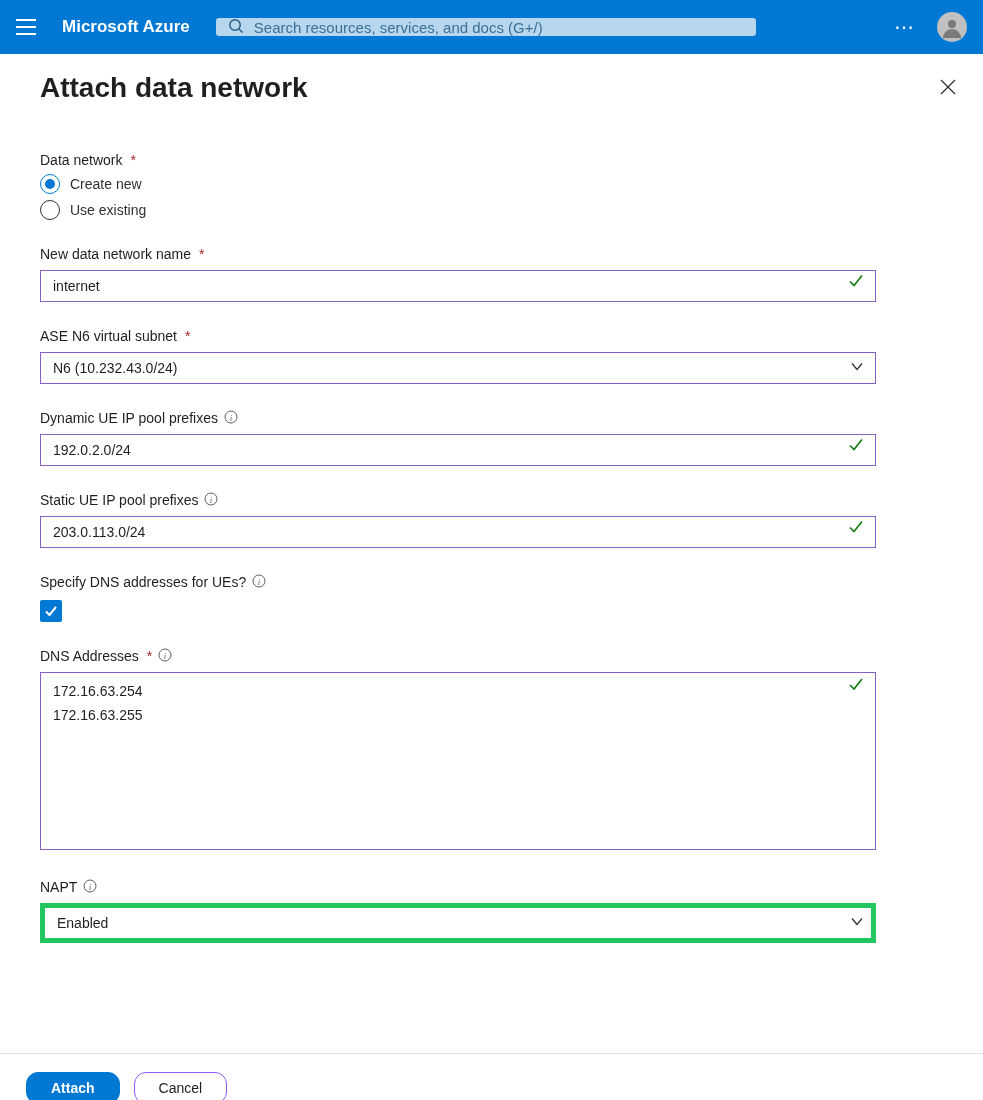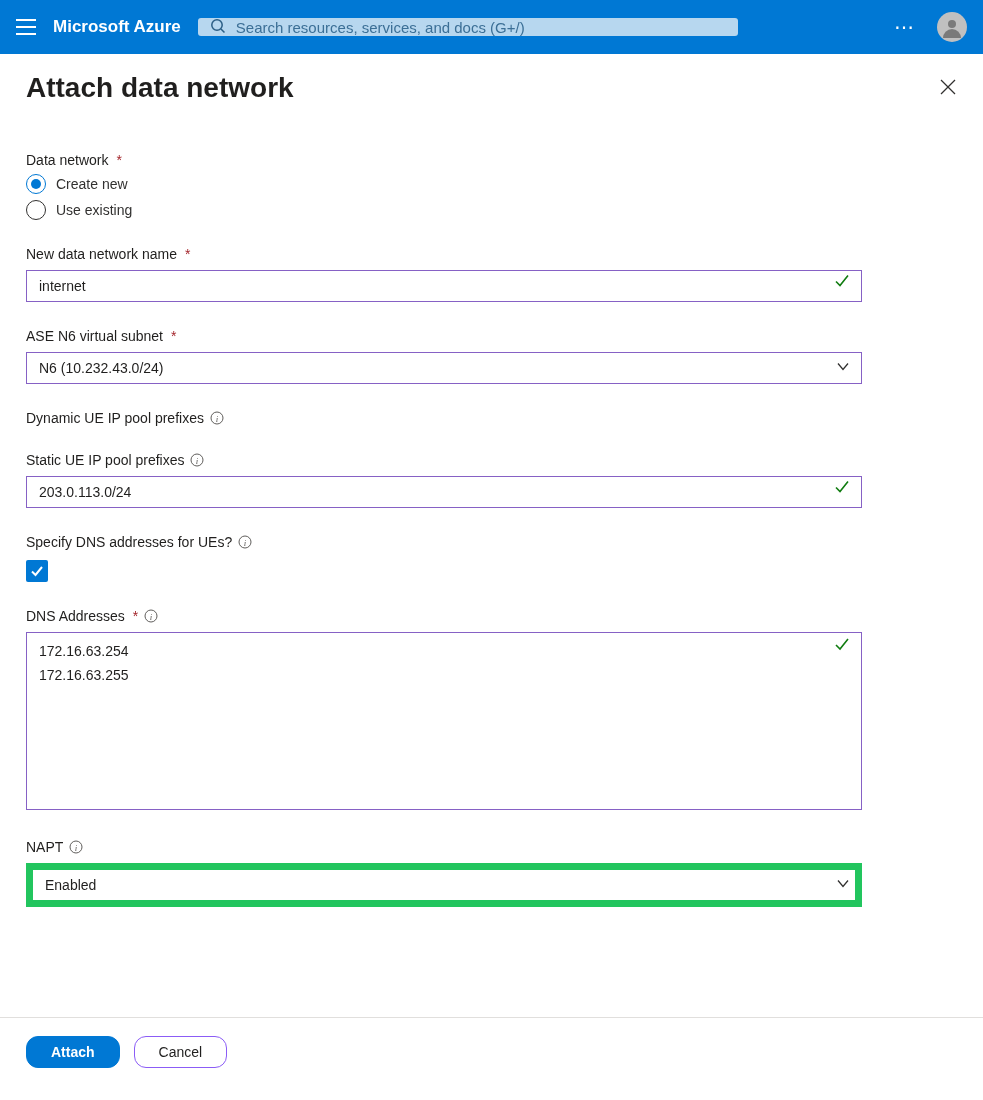--- a/index.html
+++ b/index.html
@@ -9,21 +9,21 @@
       color: #323130;
       width: 983px;
       background: #fff;
     }
     .topbar {
       background: #0078d4;
       height: 54px;
       display: flex;
       align-items: center;
       padding: 0 16px;
-      gap: 17px;
+      gap: 26px;
     }
     .hamburger {
       width: 20px;
       height: 16px;
       display: flex;
       flex-direction: column;
       justify-content: space-between;
       cursor: pointer;
     }
     .hamburger span {
@@ -67,41 +67,40 @@
     .dots { color: #fff; font-size: 20px; letter-spacing: 1px; line-height: 1; }
     .avatar {
       width: 30px; height: 30px;
       border-radius: 50%;
       background: #c0c0c0;
       display: flex;
       align-items: center;
       justify-content: center;
     }
     .main {
-      padding: 18px 26px 110px 26px;
+      padding: 18px 26px 110px 40px;
     }
     .titlebar {
       display: flex;
       align-items: center;
       justify-content: space-between;
       margin-bottom: 48px;
     }
     .page-title {
       font-size: 28px;
       font-weight: 600;
       color: #201f1e;
     }
     .close-x {
       cursor: pointer;
     }
     .form-label {
       font-size: 14px;
       color: #201f1e;
       display: inline-flex;
-      align-items: center;
       gap: 6px;
     }
     .req { color: #a4262c; margin-left: 2px; }
     .info-icon {
       width: 14px; height: 14px;
       display: inline-flex;
       align-items: center;
       justify-content: center;
     }
     .radio-group { margin-top: 6px; }
@@ -136,21 +135,21 @@
       padding: 7px 36px 7px 12px;
       font-size: 14px;
       font-family: inherit;
       color: #201f1e;
       position: relative;
     }
     .input-wrap { position: relative; width: 836px; }
     .input-wrap .text-input,
     .input-wrap .select-input,
     .input-wrap .textarea-input { width: 100%; }
-    .select-gray { border: 7px solid #22c55e; }
+    .select-gray { border: 5px solid #22c55e; }
     .chevron, .check-icon {
       position: absolute;
       right: 12px;
       top: 50%;
       transform: translateY(-50%);
       pointer-events: none;
     }
     .textarea-input {
       height: 178px;
       resize: none;
@@ -294,20 +293,28 @@
   <div class="field">
     <span class="form-label">
       <span>Dynamic UE IP pool prefixes</span>
       <span class="info-icon">
         <svg width="14" height="14" viewBox="0 0 14 14">
             <circle cx="7" cy="7" r="6" fill="none" stroke="#605e5c" stroke-width="1"></circle>
             <text x="7" y="10.5" text-anchor="middle" font-size="9" fill="#605e5c" font-family="serif" font-style="italic">i</text>
           </svg>
       </span>
     </span>
+    <div class="input-wrap">
+      <input class="text-input" type="text" value="192.0.2.0/24" style="">
+      <span class="check-icon">
+        <svg width="16" height="16" viewBox="0 0 16 16">
+            <polyline points="2,9 6,13 14,3" fill="none" stroke="#107c10" stroke-width="1.6"></polyline>
+          </svg>
+      </span>
+    </div>
   </div>
 
   <div class="field">
     <span class="form-label">
       <span>Static UE IP pool prefixes</span>
       <span class="info-icon">
         <svg width="14" height="14" viewBox="0 0 14 14">
             <circle cx="7" cy="7" r="6" fill="none" stroke="#605e5c" stroke-width="1"></circle>
             <text x="7" y="10.5" text-anchor="middle" font-size="9" fill="#605e5c" font-family="serif" font-style="italic">i</text>
           </svg>

